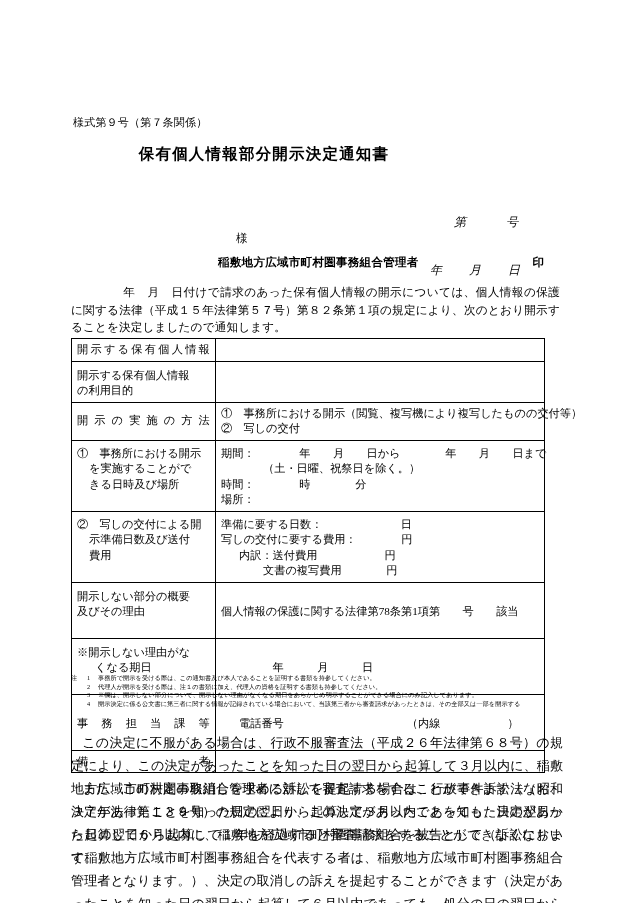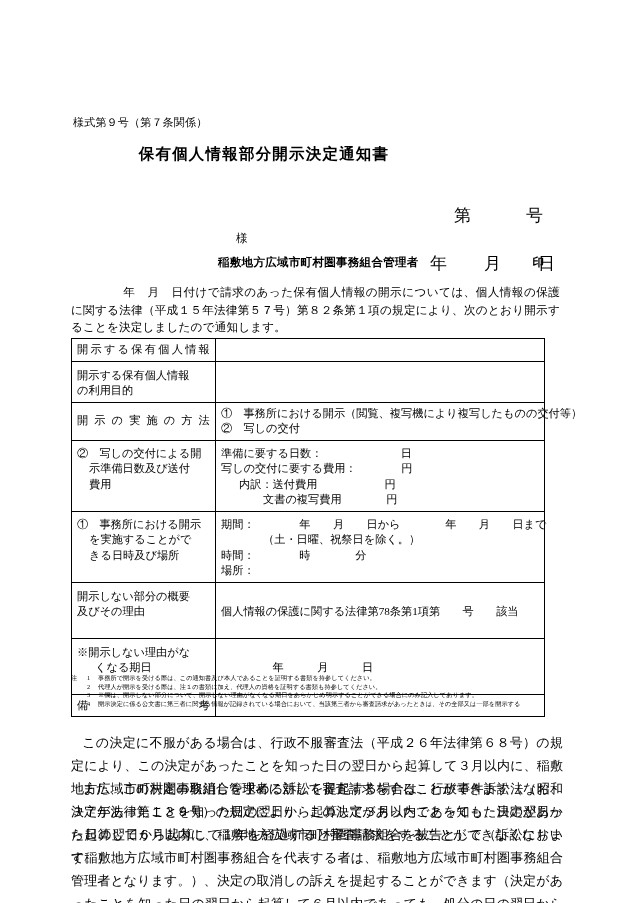--- a/index.html
+++ b/index.html
@@ -40,24 +40,25 @@
     top: 124px;
     width: 528px;
     text-align: center;
     font-size: 15.5px;
     font-weight: bold;
     letter-spacing: 1.2px;
   }
   .number-block {
     position: absolute;
     left: 430px;
-    top: 156px;
-    font-size: 17px;
+    top: 162px;
+    font-size: 12px;
     line-height: 16px;
     white-space: pre;
+    font-style: italic;
   }
   .number-line-1 { display: block; padding-left: 24px; letter-spacing: 1px; }
   .number-line-2 { display: block; letter-spacing: 1px; }
 
   .addressee {
     position: absolute;
     left: 236px;
     top: 211px;
     font-size: 11.5px;
   }
@@ -217,66 +218,74 @@
           <span class="lbl-spread">開示の実施の方法</span>
         </td>
         <td class="value">
           <span class="cellline">①　事務所における開示（閲覧、複写機により複写したものの交付等）</span>
           <span class="cellline">②　写しの交付</span>
         </td>
       </tr>
 
       <tr class="row-tall">
         <td class="label">
+          <span class="hang">①　事務所における開示</span>
+          <span class="hang2">を実施することがで</span>
+          <span class="hang2">きる日時及び場所</span>
+        </td>
+        <td class="value">
+          <span class="cellline">期間：　　　　年　　月　　日から　　　　年　　月　　日まで</span>
+          <span class="cellline sub2">（土・日曜、祝祭日を除く。）</span>
+          <span class="cellline">時間：　　　　時　　　　分</span>
+          <span class="cellline">場所：</span>
+        </td>
+      </tr>
+
+      <tr class="row-tall">
+        <td class="label">
           <span class="hang">②　写しの交付による開</span>
           <span class="hang2">示準備日数及び送付</span>
           <span class="hang2">費用</span>
         </td>
         <td class="value">
           <span class="cellline">準備に要する日数：　　　　　　　日</span>
           <span class="cellline">写しの交付に要する費用：　　　　円</span>
           <span class="cellline sub">内訳：送付費用　　　　　　円</span>
           <span class="cellline sub2">文書の複写費用　　　　円</span>
         </td>
       </tr>
 
-      <tr class="row-tall">
-        <td class="label">
-          <span class="hang">①　事務所における開示</span>
-          <span class="hang2">を実施することがで</span>
-          <span class="hang2">きる日時及び場所</span>
-        </td>
-        <td class="value">
-          <span class="cellline">期間：　　　　年　　月　　日から　　　　年　　月　　日まで</span>
-          <span class="cellline sub2">（土・日曜、祝祭日を除く。）</span>
-          <span class="cellline">時間：　　　　時　　　　分</span>
-          <span class="cellline">場所：</span>
-        </td>
-      </tr>
-
       <tr class="row-mid">
         <td class="label">
           <span class="lbl-plain">開示しない部分の概要</span>
           <span class="lbl-plain">及びその理由</span>
         </td>
         <td class="value vmid">
           <span class="cellline">個人情報の保護に関する法律第78条第1項第　　号　　該当</span>
         </td>
       </tr>
 
       <tr class="row-mid">
         <td class="label">
           <span class="lbl-plain">※開示しない理由がな</span>
           <span class="lbl-plain sub">くなる期日</span>
         </td>
         <td class="value vmid">
           <span class="cellline sub">　　　年　　　月　　　日</span>
         </td>
       </tr>
 
+      <tr class="row-mid">
+        <td class="label vmid">
+          <span class="lbl-spread">事務担当課等</span>
+        </td>
+        <td class="value vmid">
+          <span class="cellline sub">電話番号　　　　　　　　　　　（内線　　　　　　）</span>
+        </td>
+      </tr>
 
       <tr>
         <td class="label">
           <span class="lbl-spread">備考</span>
         </td>
         <td class="value">&nbsp;</td>
       </tr>
     </tbody>
   </table>
 

